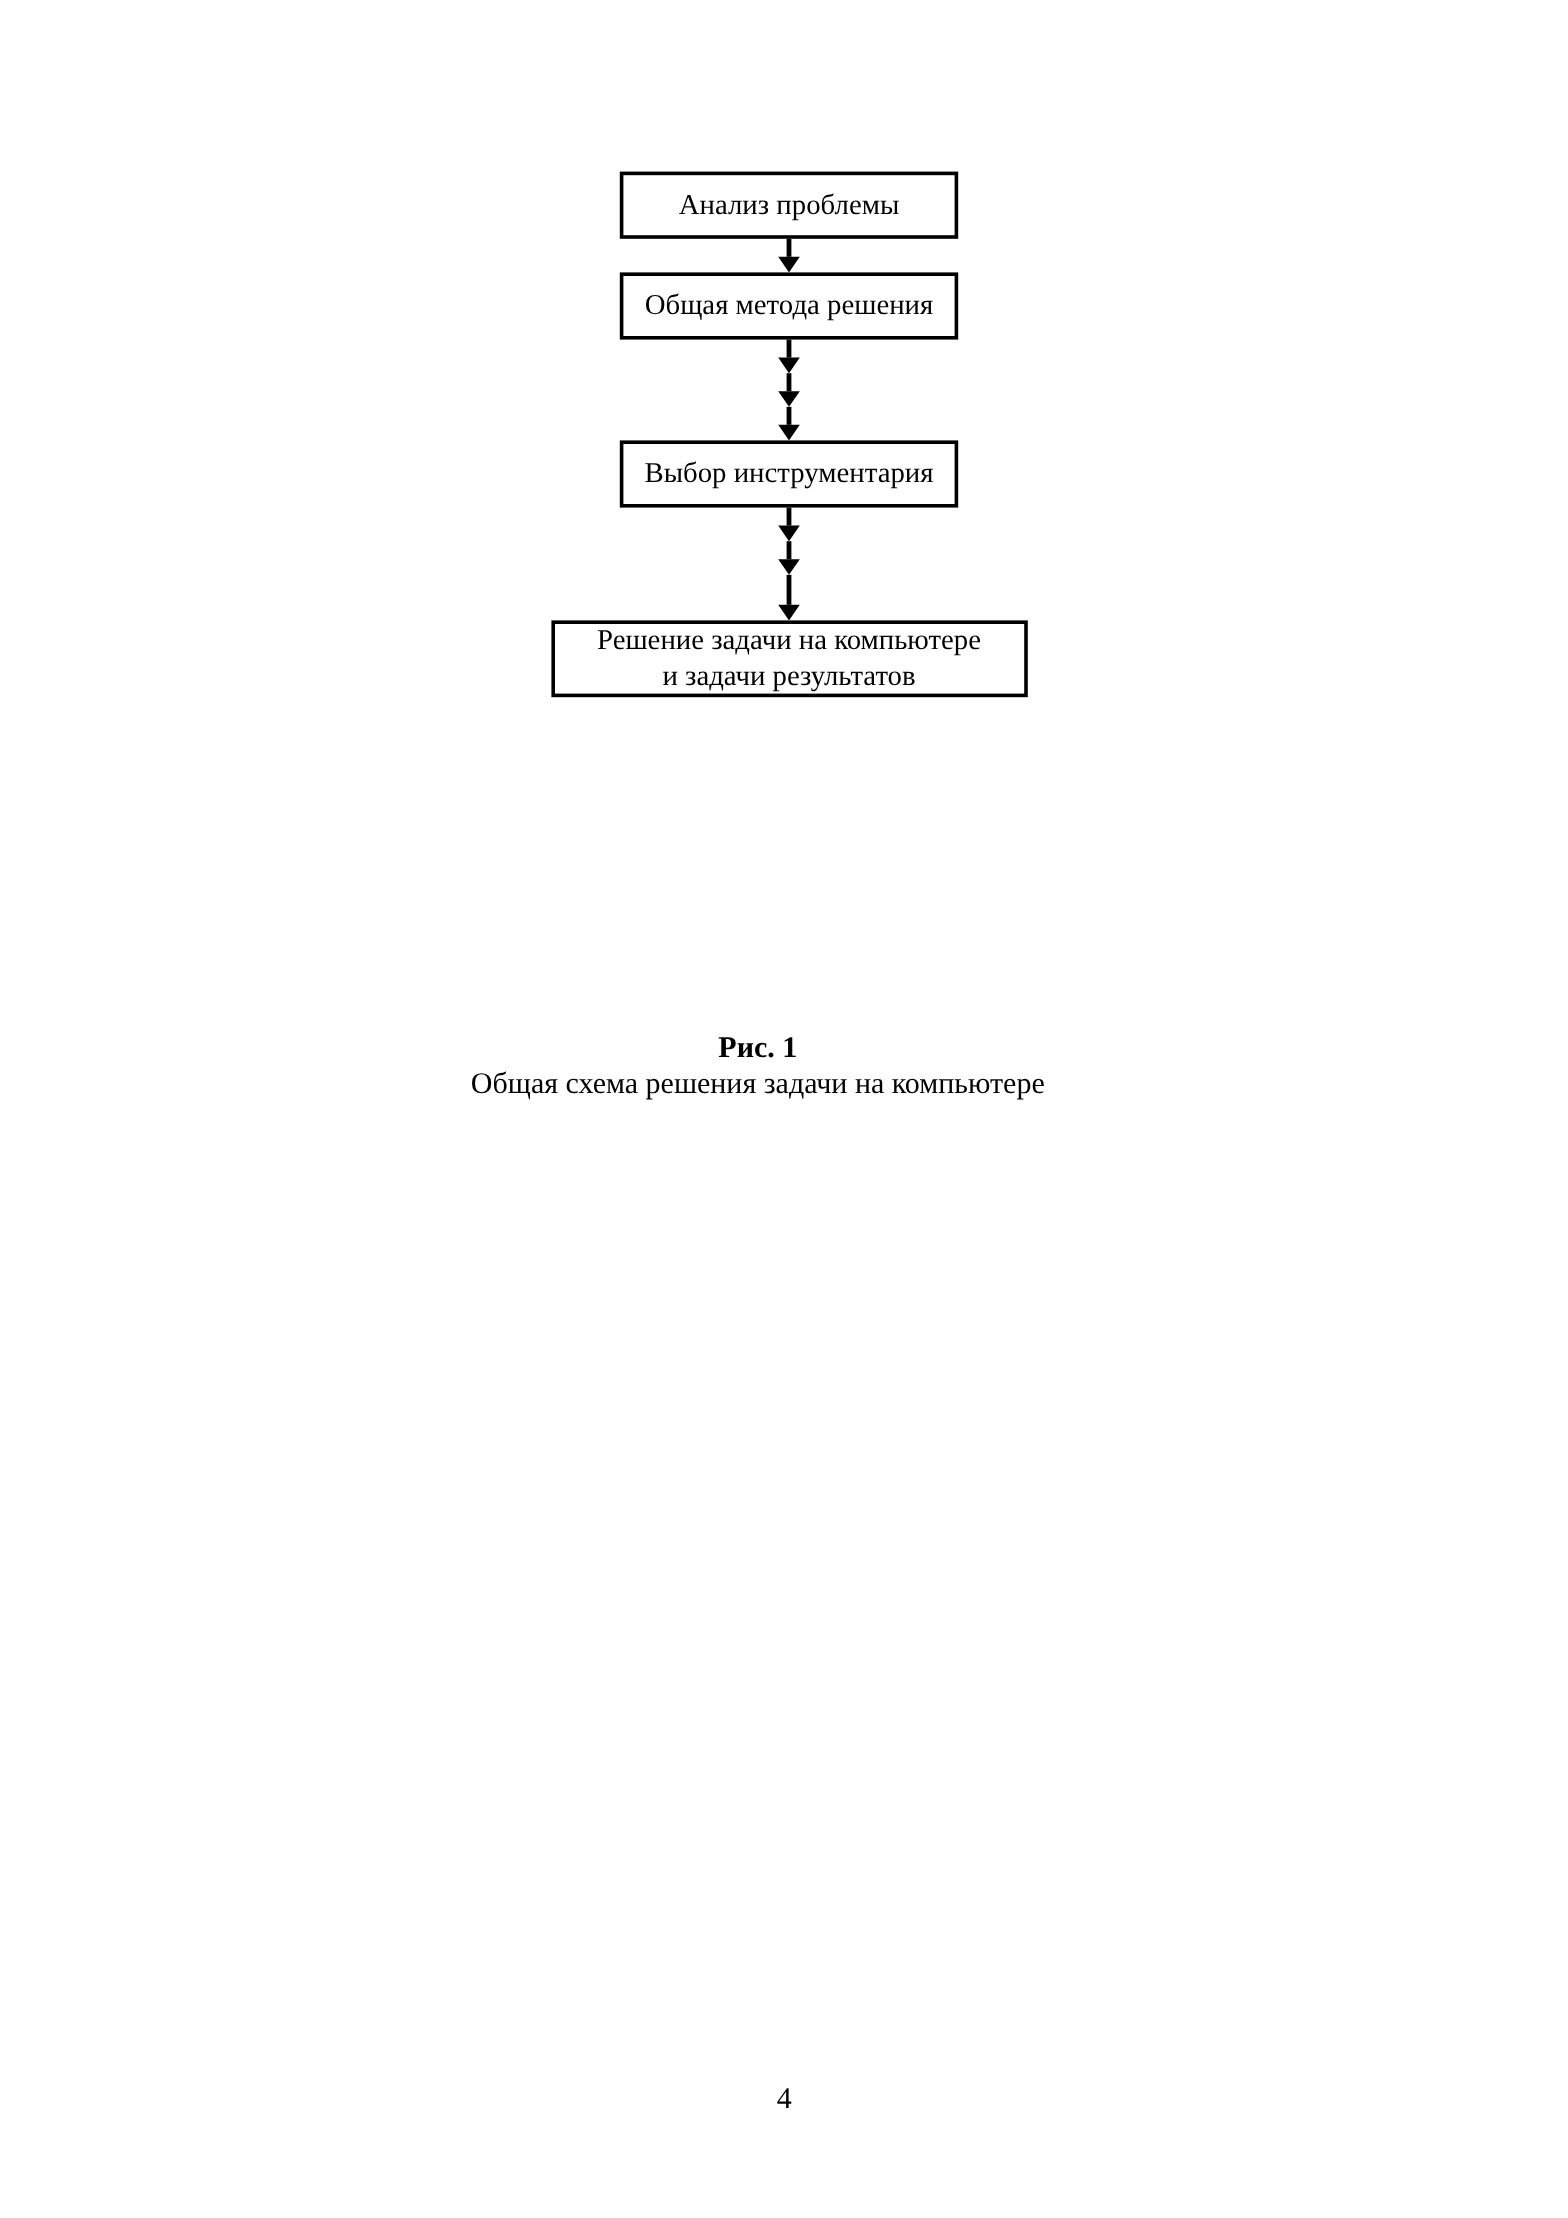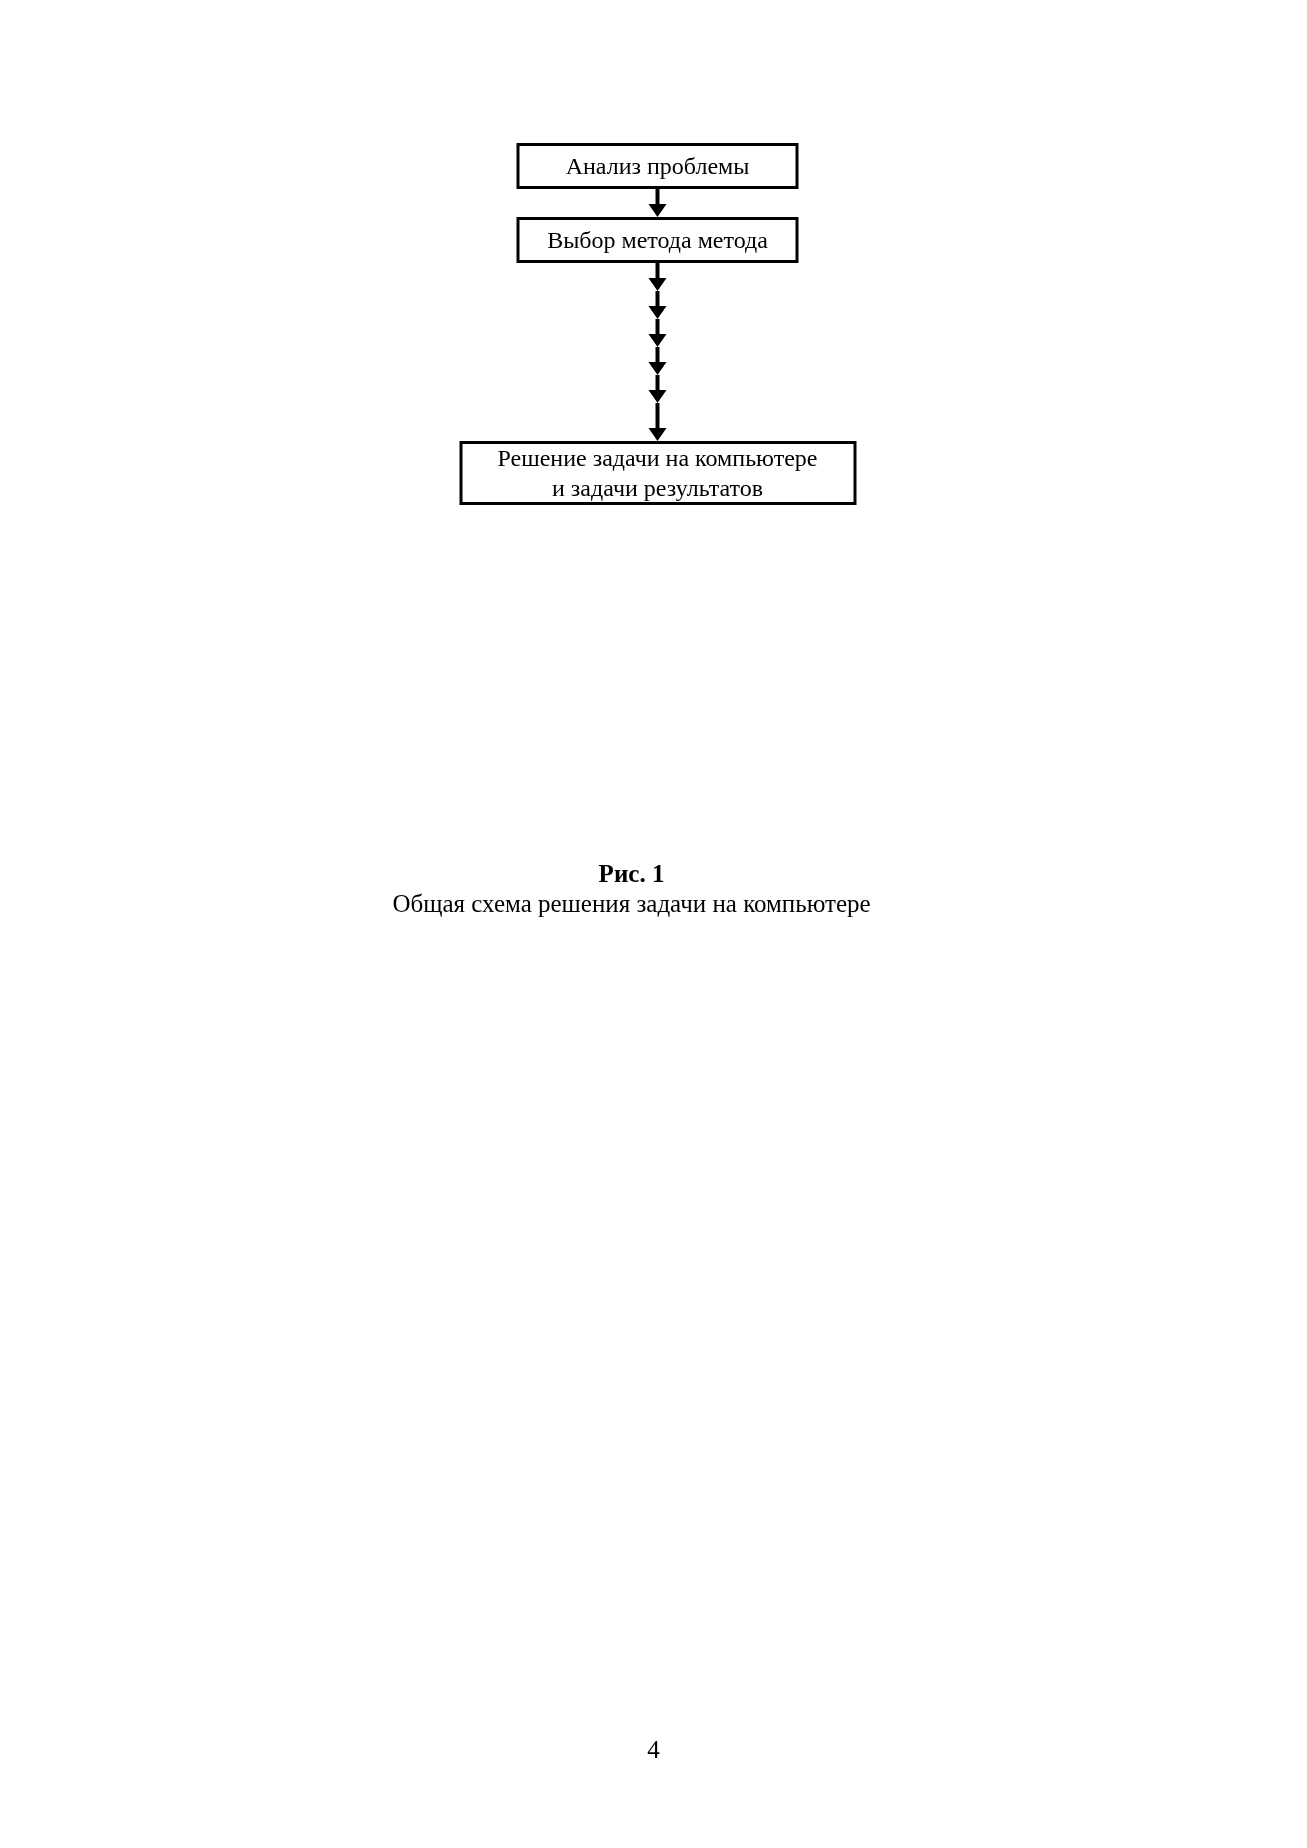--- a/index.html
+++ b/index.html
@@ -21,21 +21,21 @@
     top: 143px;
     left: calc(50% + 4px);
     transform: translateX(-50%);
     display: flex;
     flex-direction: column;
     align-items: center;
   }
   .box {
     box-sizing: border-box;
     width: 282px;
-    height: 46px;
+    height: 56px;
     border: 3px solid #000000;
     background: #ffffff;
     display: flex;
     flex-direction: column;
     align-items: center;
     justify-content: center;
     font-size: 24px;
     line-height: 30px;
     text-align: center;
     white-space: nowrap;
@@ -96,33 +96,36 @@
 
   <div class="flowchart" id="flowchart">
       <div class="box">
         <div class="box-line">Анализ проблемы</div>
       </div>
       <div class="arrow">
         <div class="shaft"></div>
         <div class="head"></div>
       </div>
       <div class="box">
-        <div class="box-line">Выбор метода метода</div>
+        <div class="box-line">Общая метода решения</div>
       </div>
       <div class="arrow">
         <div class="shaft"></div>
         <div class="head"></div>
       </div>
       <div class="arrow">
         <div class="shaft"></div>
         <div class="head"></div>
       </div>
       <div class="arrow">
         <div class="shaft"></div>
         <div class="head"></div>
+      </div>
+      <div class="box">
+        <div class="box-line">Выбор инструментария</div>
       </div>
       <div class="arrow">
         <div class="shaft"></div>
         <div class="head"></div>
       </div>
       <div class="arrow">
         <div class="shaft"></div>
         <div class="head"></div>
       </div>
       <div class="arrow arrow-tall">

